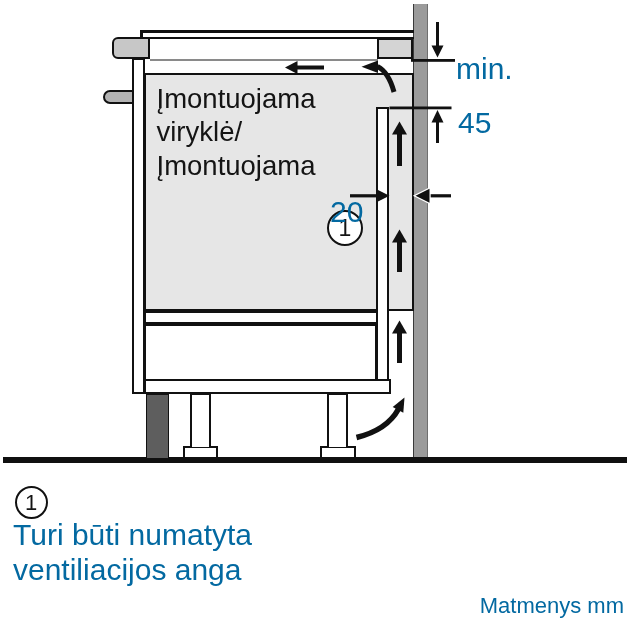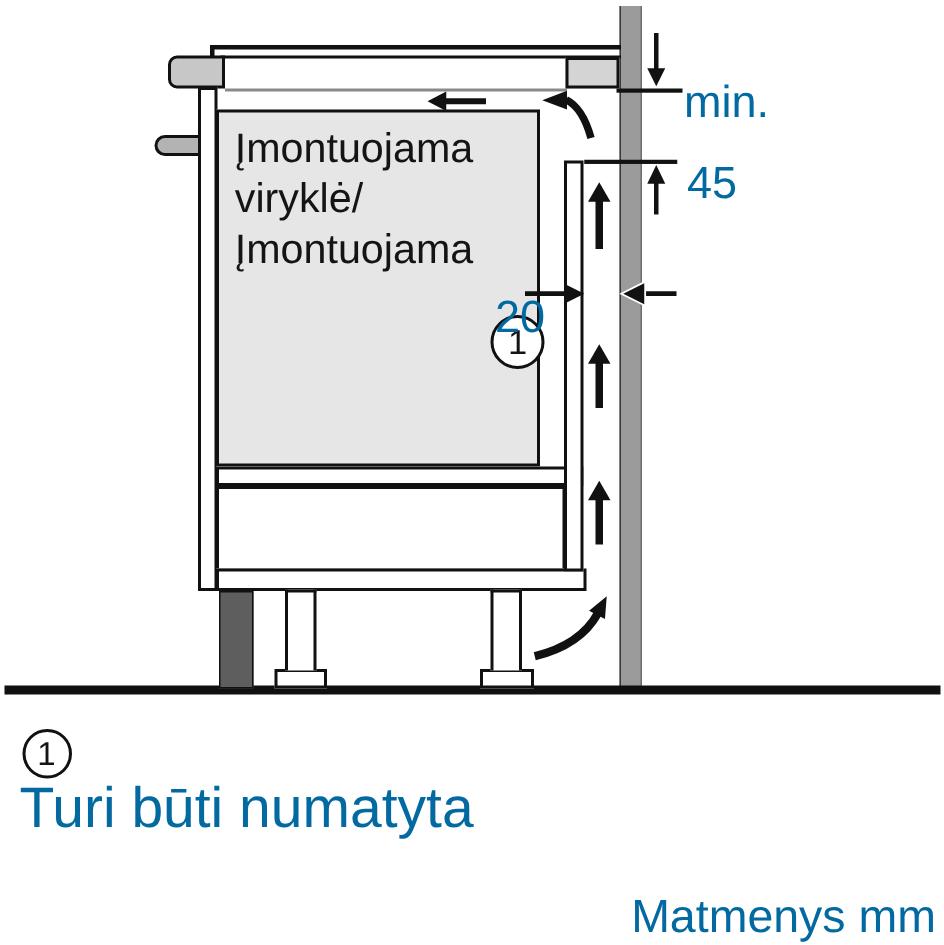--- a/index.html
+++ b/index.html
@@ -16,21 +16,21 @@
   .glass-line{left:140px;top:29.5px;width:273.5px;height:3.5px;background:#111;}
   .glass-step{left:140px;top:29.5px;width:3px;height:9px;background:#111;}
   .worktop-top-line{left:147px;top:36.5px;width:266.5px;height:2.5px;background:#111;}
   .worktop-bottom-line{left:150px;top:58.5px;width:228px;height:2px;background:#8a8a8a;}
   .worktop-end-block{left:377px;top:37.5px;width:35.5px;height:21px;background:#d4d4d4;border:2px solid #111;}
   .hob-trim{left:111.5px;top:36.5px;width:38.5px;height:22.5px;background:#c7c7c7;
             border:2px solid #111;border-radius:6px 0 0 6px;}
   .handle{left:102.5px;top:89.5px;width:32px;height:14.5px;background:#b3b3b3;
           border:2px solid #111;border-radius:7px 0 0 7px;}
   .door-strip{left:131.5px;top:57.5px;width:13.5px;height:336.5px;background:#fff;border:2px solid #111;}
-  .oven-box{left:143.5px;top:72.5px;width:216px;height:238.5px;background:#e6e6e6;border:2.5px solid #111;}
+  .oven-box{left:143.5px;top:72.5px;width:270px;height:238.5px;background:#e6e6e6;border:2.5px solid #111;}
   .oven-label{position:absolute;left:11px;top:7px;font-size:27.5px;line-height:33.5px;
               white-space:nowrap;color:#141414;}
   .shelf-band{left:143.5px;top:310.5px;width:245px;height:13.5px;background:#fff;border:2px solid #111;}
   .lower-comp{left:143.5px;top:323.5px;width:233.5px;height:57px;background:#fff;border:2px solid #111;}
   .bottom-band{left:143.5px;top:379px;width:247px;height:14.5px;background:#fff;border:2px solid #111;}
   .back-panel{left:375.5px;top:106.5px;width:13px;height:274px;background:#fff;border:2px solid #111;}
   .plinth{left:145.5px;top:393.5px;width:23.5px;height:65px;background:#5e5e5e;border:1.5px solid #111;}
   .foot{background:#fff;border:2px solid #111;top:446px;height:13px;}
   .foot-left{left:183px;width:35px;}
   .foot-right{left:320px;width:36px;}
@@ -40,23 +40,23 @@
   
   .callout{border:2.5px solid #111;border-radius:50%;background:#fff;
            display:flex;align-items:center;justify-content:center;color:#141414;}
   .callout-diagram{left:327px;top:210px;width:36px;height:36px;font-size:23px;}
   .callout-legend{left:14.5px;top:486px;width:33px;height:33px;font-size:22px;}
   
   .lbl{white-space:nowrap;color:#0369a1;}
   .lbl-min{left:456px;top:52px;font-size:30px;}
   .lbl-45{left:458px;top:84px;font-size:30px;margin-top:22px;}
   .lbl-20{left:330px;top:163px;font-size:30px;margin-top:32px;}
-  .lbl-legend1{left:13px;top:518px;font-size:38px;}
+  .lbl-legend1{left:13px;top:518px;font-size:30px;}
   .lbl-legend2{left:13px;top:553px;font-size:30px;}
-  .lbl-footer{right:5px;top:593px;font-size:31px;margin-left:36px;}
+  .lbl-footer{right:5px;top:593px;font-size:22px;margin-left:36px;}
   
   .overlay{left:0;top:0;width:629px;height:630px;z-index:5;pointer-events:none;}
 </style>
 </head>
 <body>
 
 <div id="stage">
 
   <div class="abs wall"></div>
   <div class="abs floor"></div>
@@ -94,20 +94,21 @@
     <span>1</span>
   </div>
   <div class="abs callout callout-legend">
     <span>1</span>
   </div>
 
   <div class="abs lbl lbl-min">min.</div>
   <div class="abs lbl lbl-45">45</div>
   <div class="abs lbl lbl-20">20</div>
   <div class="abs lbl lbl-legend1">Turi būti numatyta</div>
+  <div class="abs lbl lbl-legend2">ventiliacijos anga</div>
   <div class="abs lbl lbl-footer">Matmenys mm</div>
 
   <svg class="abs overlay" viewBox="0 0 629 630" xmlns="http://www.w3.org/2000/svg">
 
     <rect x="411" y="59" width="44" height="2.8" fill="#111"></rect>
     <rect x="389.5" y="106.5" width="62" height="2.8" fill="#111"></rect>
 
     <g>
       <line x1="437.5" y1="22" x2="437.5" y2="46" stroke="#111" stroke-width="3"></line>
       <polygon points="431.5,45.5 443.5,45.5 437.5,57.5" fill="#111"></polygon>

